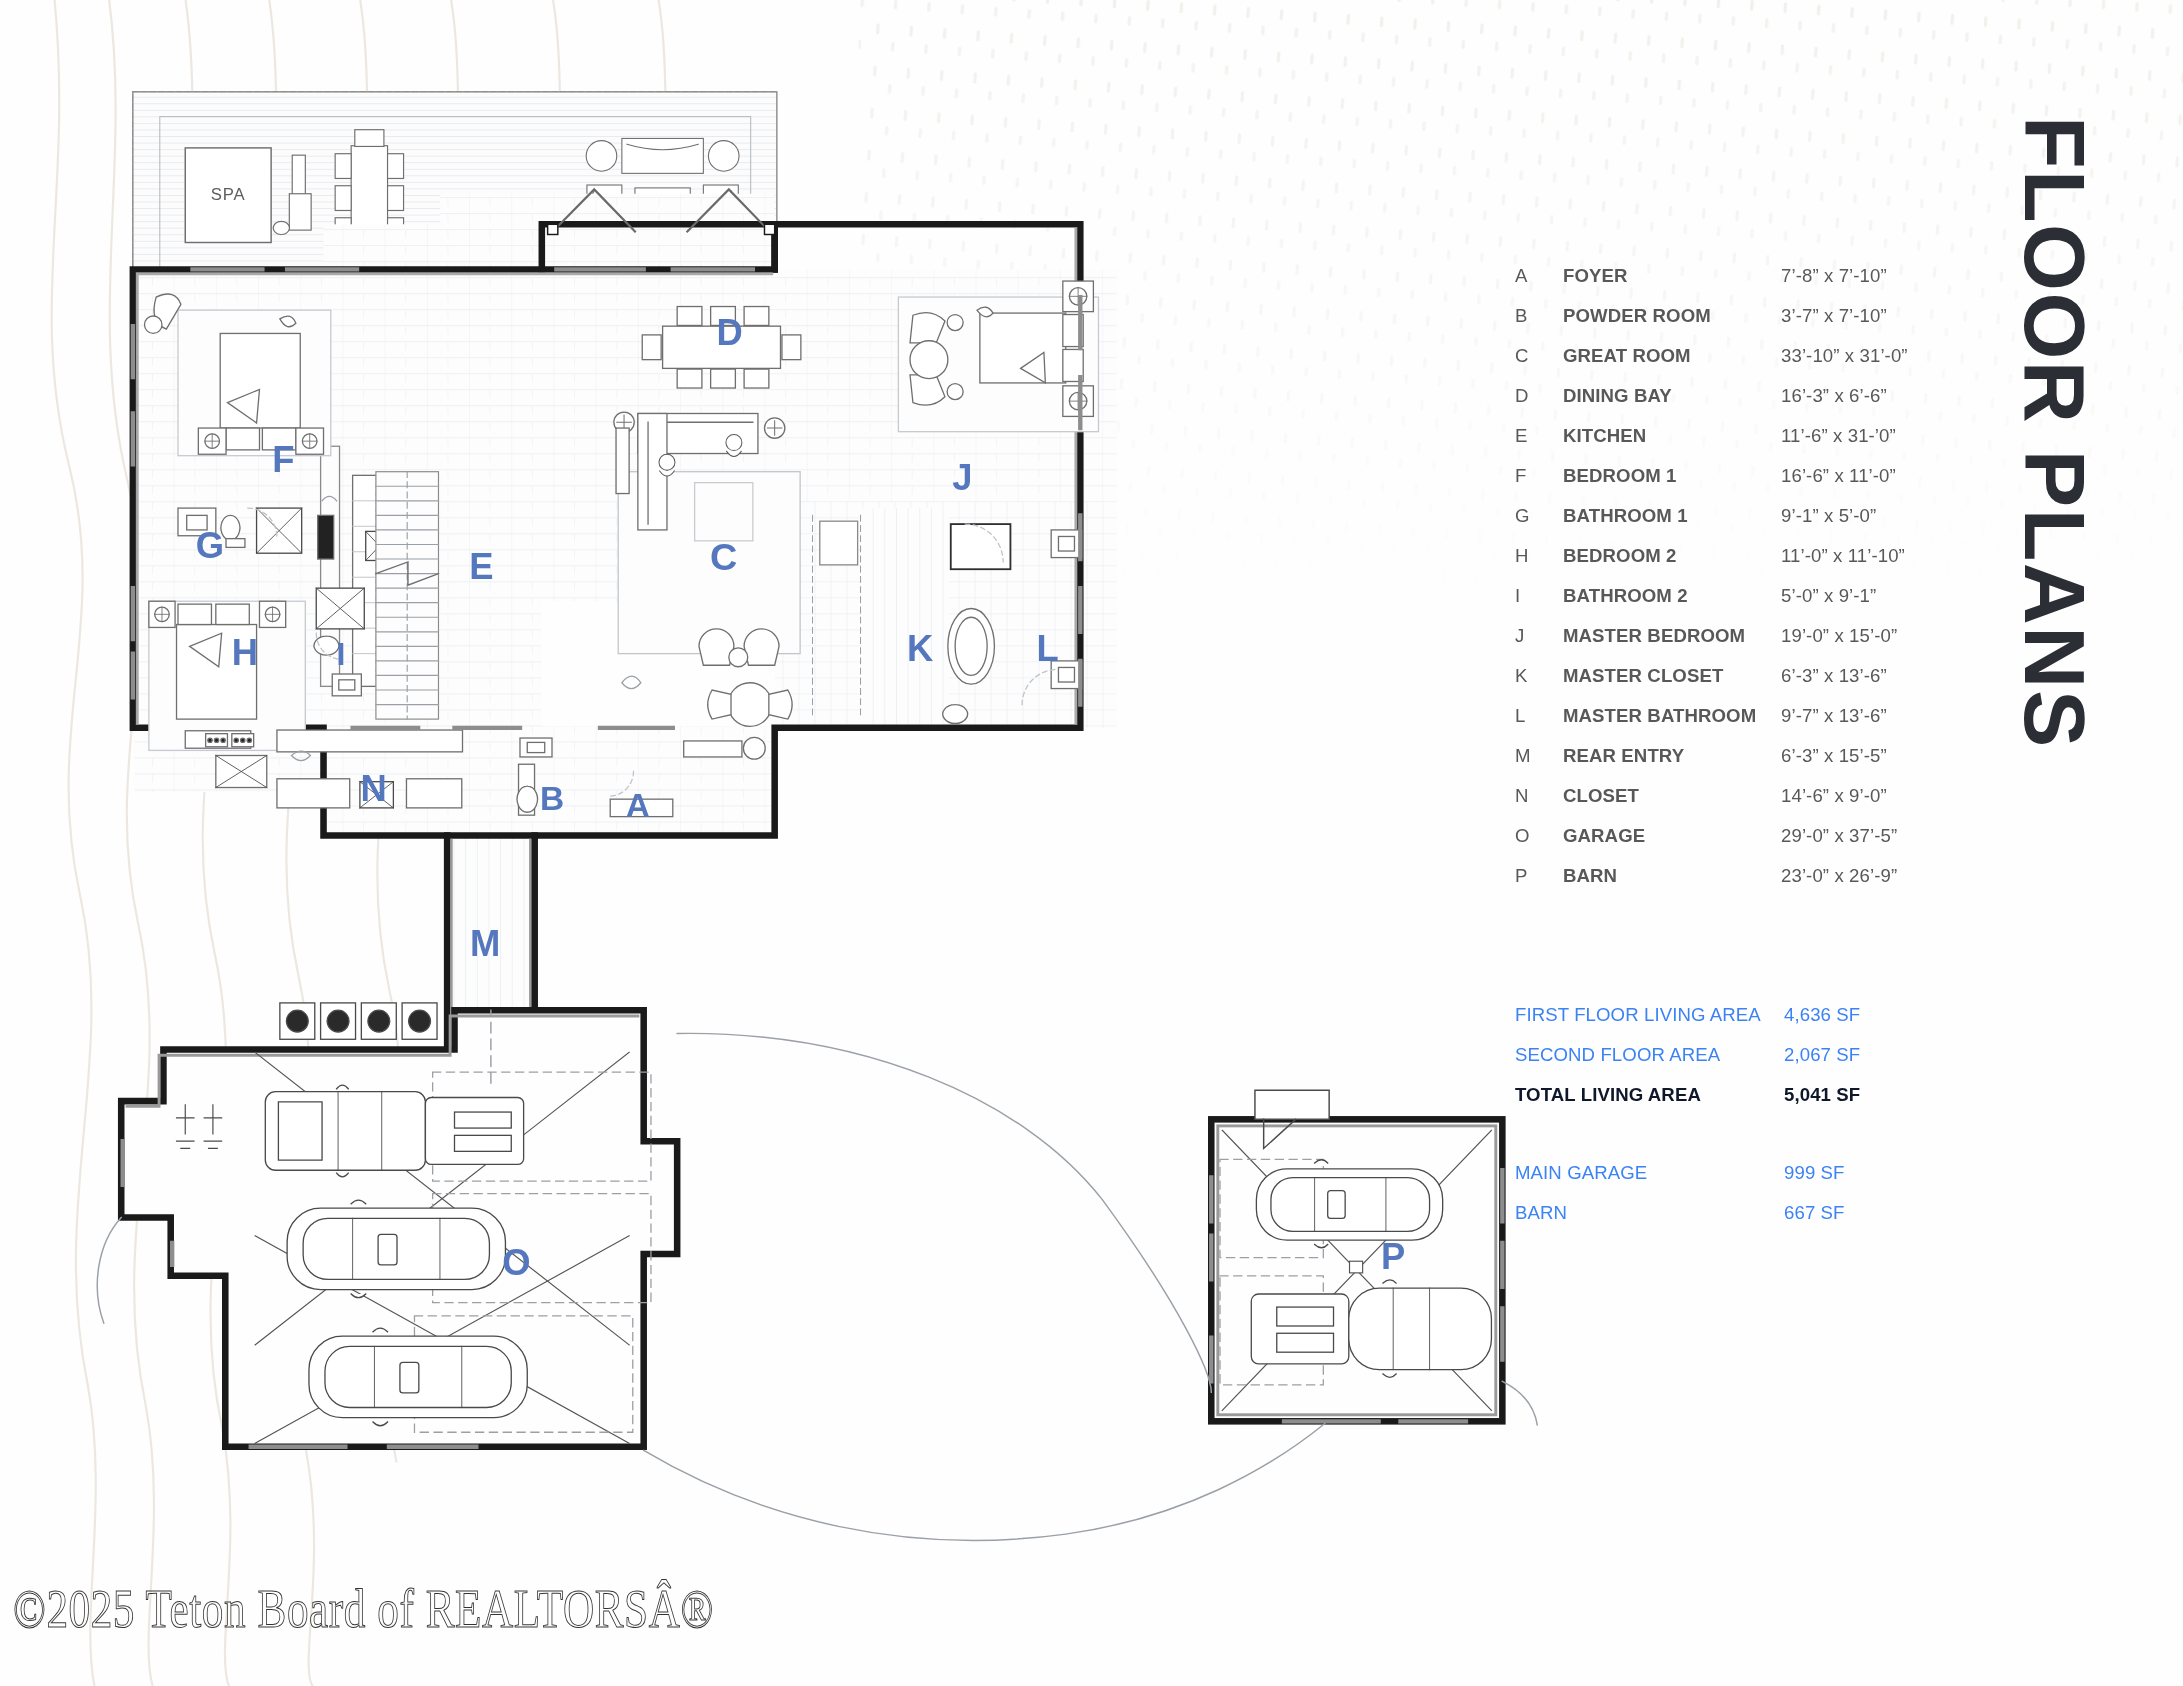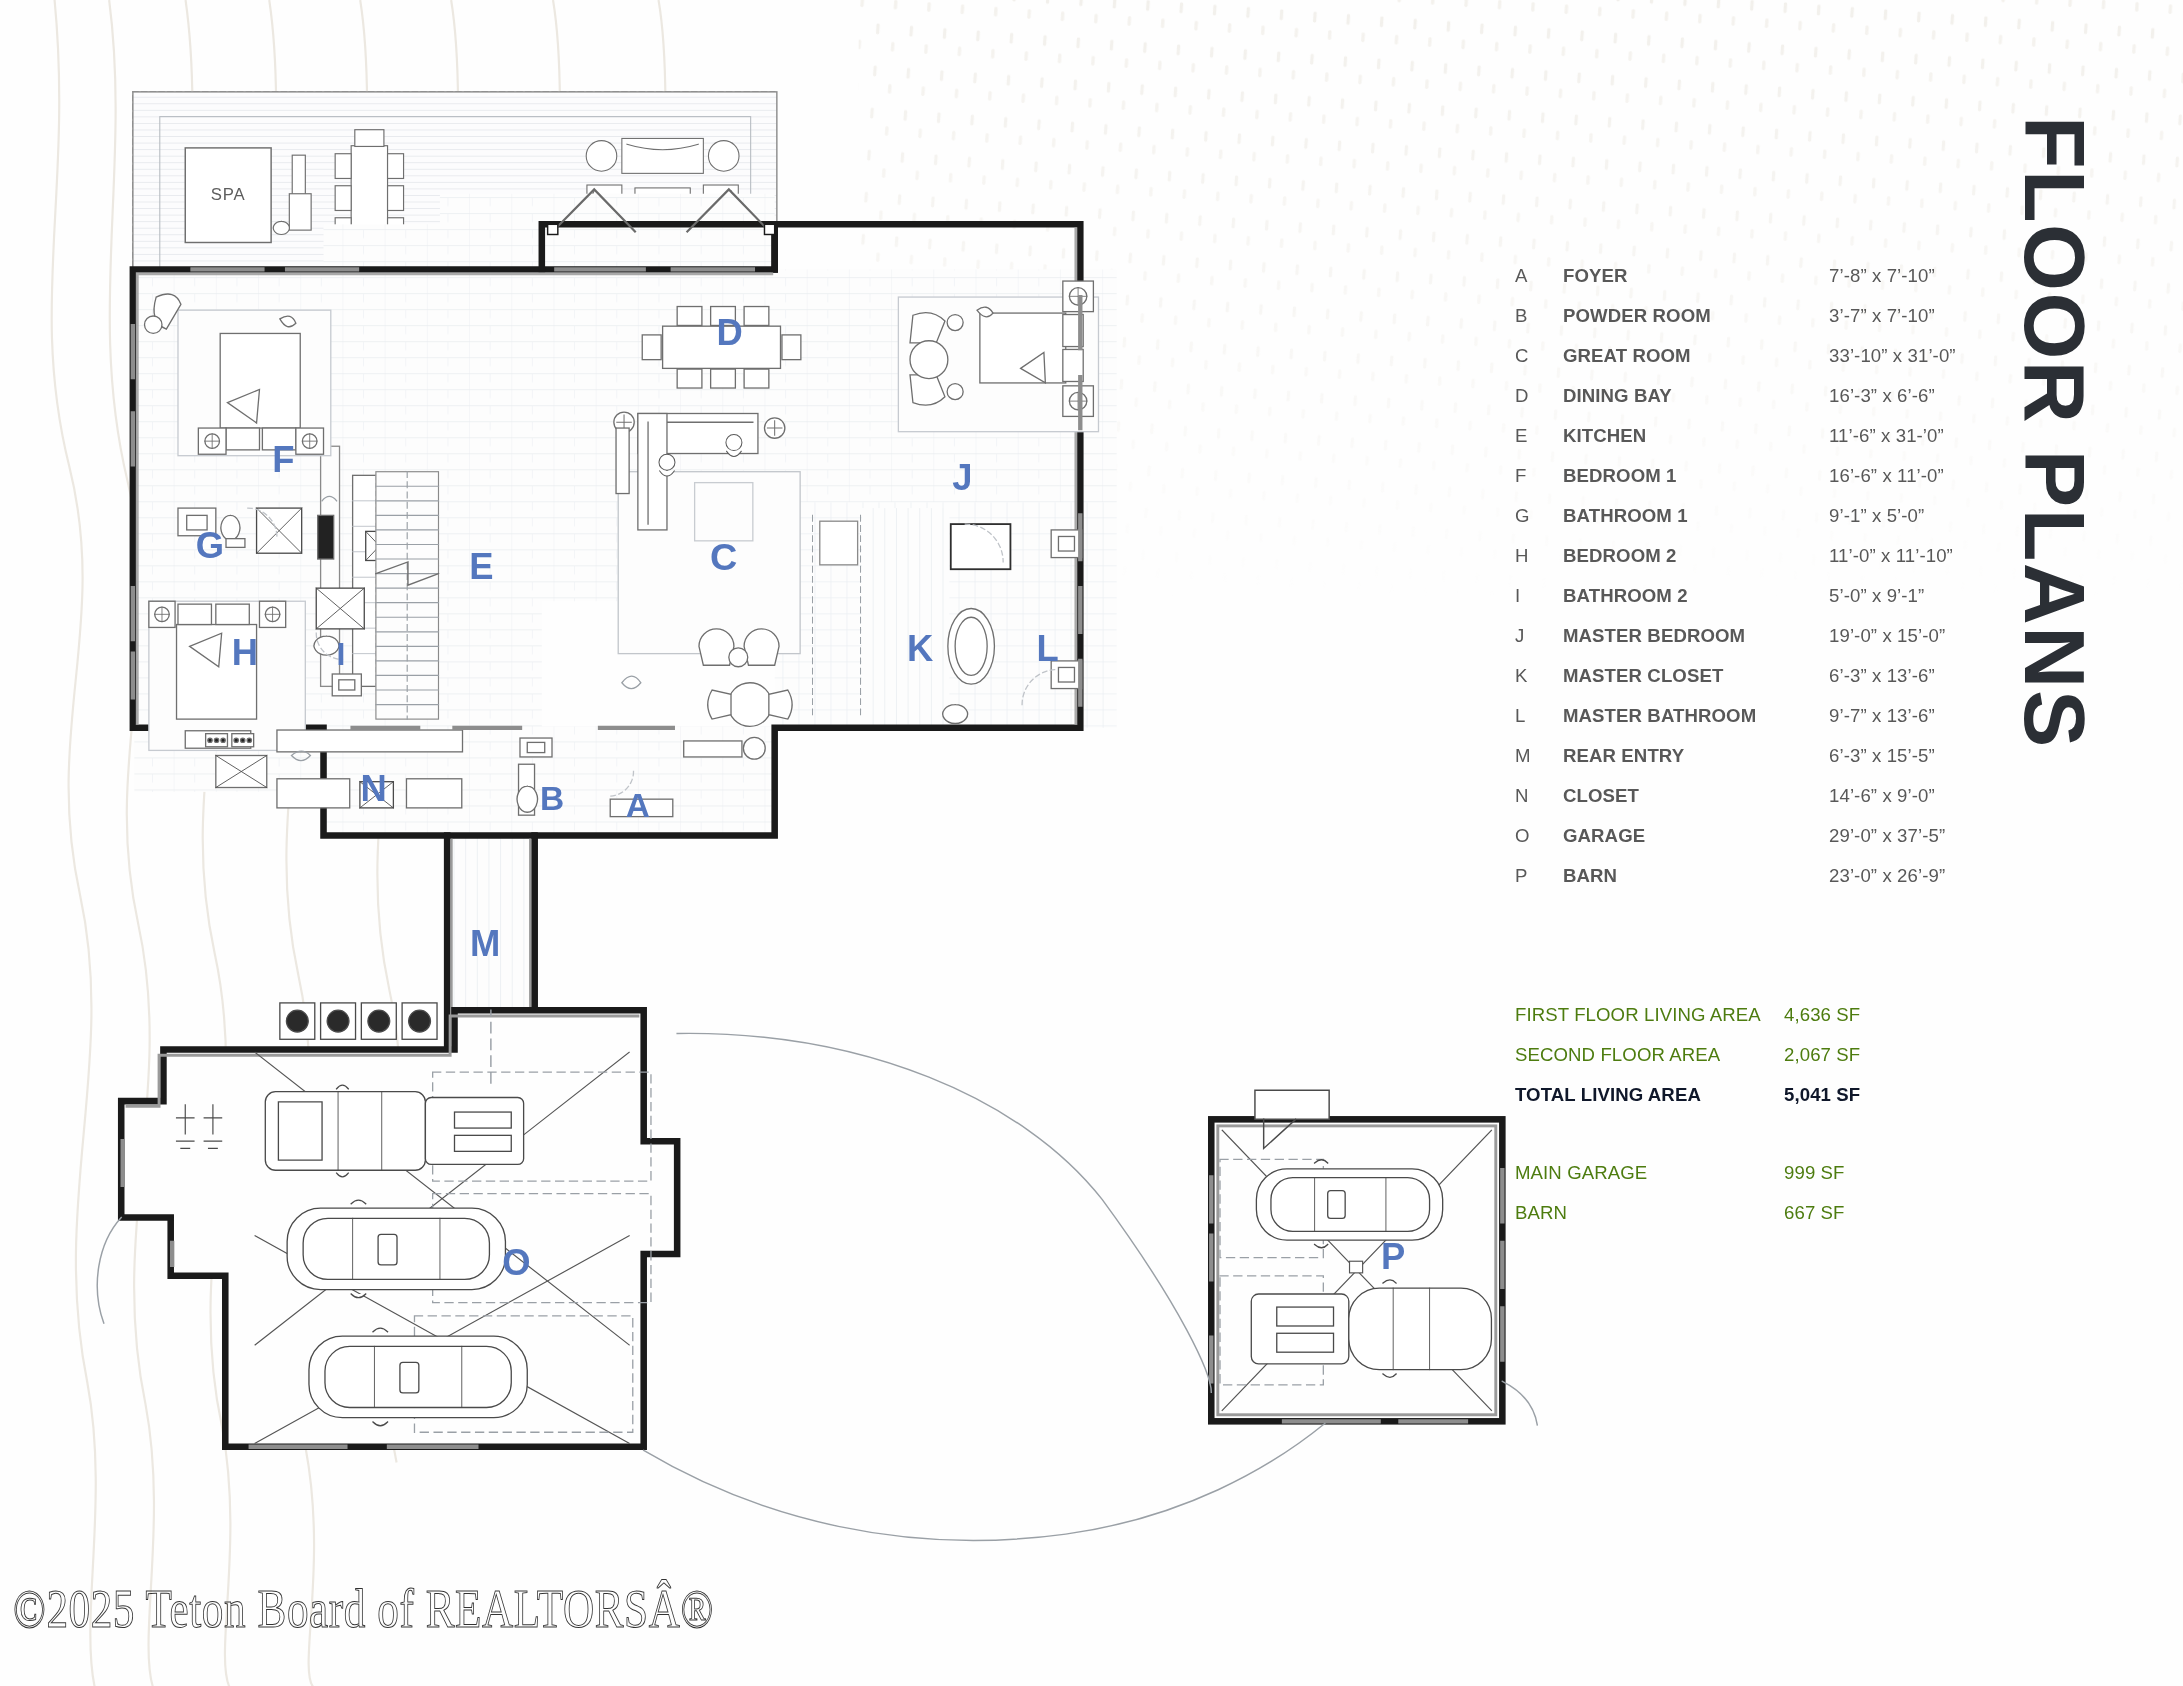--- a/index.html
+++ b/index.html
@@ -17,26 +17,26 @@
   
   #legend{
     position:absolute;left:1515px;top:265px;width:466px;
   }
   .legend-row{
     display:flex;align-items:baseline;height:40px;
     color:#585858;font-size:18.6px;letter-spacing:0.1px;
   }
   .legend-row .lt{width:48px;flex:0 0 48px;}
   .legend-row .nm{width:218px;flex:0 0 218px;font-weight:bold;}
-  .legend-row .dm{flex:1 1 auto;white-space:nowrap;margin-left:48px;}
+  .legend-row .dm{flex:1 1 auto;white-space:nowrap;}
 
   #areas{position:absolute;left:1515px;top:1004px;width:466px;}
   .area-row{
     display:flex;align-items:baseline;height:40px;
-    color:#4d7c0f;font-size:18.6px;letter-spacing:0.1px;
+    color:#3b82f6;font-size:18.6px;letter-spacing:0.1px;
   }
   .area-row .alabel{width:269px;flex:0 0 269px;}
   .area-row .aval{flex:1 1 auto;white-space:nowrap;}
   .area-row.total{font-weight:bold;color:#0f172a;}
   .area-gap{height:38px;}
 
   
   #title{
     position:absolute;left:2012px;top:116px;
     transform-origin:left top;

